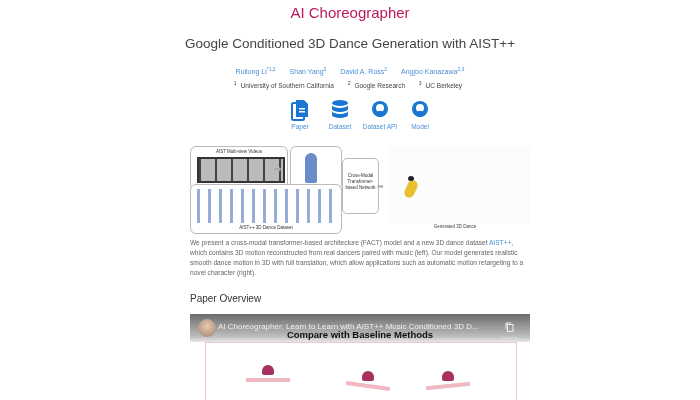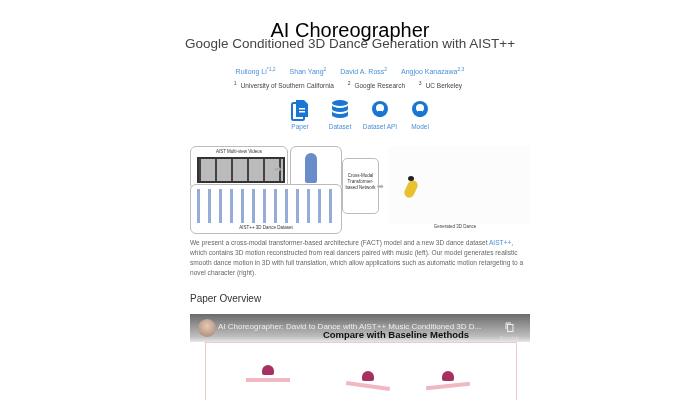--- a/index.html
+++ b/index.html
@@ -1,38 +1,38 @@
 <!DOCTYPE html>
 <html><head>
 <meta charset="utf-8">
 <style>
   html, body { margin:0; padding:0; background:#fff; }
   body { width:700px; height:400px; overflow:hidden; font-family:"Liberation Sans", sans-serif; color:#333; position:relative; }
-  .title { position:absolute; left:0; width:700px; top:19px; text-align:center; font-size:20px; color:#000000; }
+  .title { position:absolute; left:0; width:700px; top:4px; text-align:center; font-size:15px; color:#be185d; }
   .subtitle { position:absolute; left:0; width:700px; top:36px; text-align:center; font-size:13.5px; color:#444; font-weight:300; }
   .authors { position:absolute; left:0; width:700px; top:66px; text-align:center; font-size:7px; }
   .authors a { color:#4a8fd8; text-decoration:none; margin:0 6px; }
   .authors sup { font-size:5px; }
   .affils { position:absolute; left:0; width:700px; top:80px; text-align:center; font-size:6.5px; color:#444; }
   .affils span { margin:0 4px; }
   .affils sup { font-size:5px; }
   .links { position:absolute; left:280px; top:99px; width:160px; display:flex; justify-content:space-between; }
   .link { display:flex; flex-direction:column; align-items:center; width:40px; cursor:pointer; }
   .link svg { width:18px; height:22px; }
   .link .lbl { font-size:6.5px; color:#4a8fd8; margin-top:2px; }
   .teaser { position:absolute; left:190px; top:144px; width:340px; height:90px; }
   .box { position:absolute; border:1px solid #bbb; border-radius:6px; background:#fff; }
   .desc { position:absolute; left:190px; top:238px; width:340px; font-size:6.6px; line-height:10px; color:#666; }
   .desc a { color:#4a8fd8; text-decoration:none; }
   .h2 { position:absolute; left:190px; top:293px; font-size:10px; color:#333; }
   .video { position:absolute; left:190px; top:314px; width:340px; height:86px; background:#fff; overflow:hidden; }
   .vbar { position:absolute; left:0; top:0; width:340px; height:28px; background:linear-gradient(#6b6b6b,#bdbdbd 80%,#e8e8e8); }
   .vtitle { position:absolute; left:28px; top:8px; font-size:8px; color:#eee; white-space:nowrap; width:285px; overflow:hidden; text-overflow:ellipsis; }
   .vavatar { position:absolute; left:8px; top:5px; width:18px; height:18px; border-radius:50%; background:radial-gradient(circle at 50% 40%, #e8c9b5, #a08070); }
-  .vheading { position:absolute; left:0; width:340px; top:15px; text-align:center; font-size:9.5px; font-weight:bold; color:#111;margin-left:36px; }
+  .vheading { position:absolute; left:0; width:340px; top:15px; text-align:center; font-size:9.5px; font-weight:bold; color:#111; }
   .vcopy { position:absolute; right:8px; top:4px; width:26px; text-align:center; }
   .vcopy .cl { font-size:4.5px; color:#ddd; }
   .vframe { position:absolute; left:15px; top:28px; width:310px; height:70px; border:1px solid #f0c8c8; }
   .dancer { position:absolute; }
 </style>
 </head>
 <body>
 
 <div class="title">AI Choreographer</div>
 <div class="subtitle">Google Conditioned 3D Dance Generation with AIST++</div>
@@ -127,21 +127,21 @@
       <div style="width:12px;height:10px;background:#a83060;border-radius:6px 6px 2px 2px;margin-left:16px;"></div>
       <div style="width:44px;height:4px;background:#f0b8c0;margin-top:3px;transform:rotate(8deg);"></div>
     </div>
     <div class="dancer" style="left:220px;top:28px;">
       <div style="width:12px;height:10px;background:#a83060;border-radius:6px 6px 2px 2px;margin-left:16px;"></div>
       <div style="width:44px;height:4px;background:#f0b8c0;margin-top:3px;transform:rotate(-6deg);"></div>
     </div>
   </div>
   <div class="vbar"></div>
   <div class="vavatar"></div>
-  <div class="vtitle">AI Choreographer: David to Dance with AIST++ Music Conditioned 3D D...</div>
+  <div class="vtitle">AI Choreographer: Learn to Learn with AIST++ Music Conditioned 3D D...</div>
   <div class="vheading">Compare with Baseline Methods</div>
   <div class="vcopy">
     <svg width="9" height="10" viewBox="0 0 9 10">
       <rect x="2.5" y="2.5" width="5.5" height="7" fill="none" stroke="#eee" stroke-width="1"></rect>
       <path d="M1 7 V1 H6" fill="none" stroke="#eee" stroke-width="1"></path>
     </svg>
     <div class="cl">Copy link</div>
   </div>
 </div>
 

